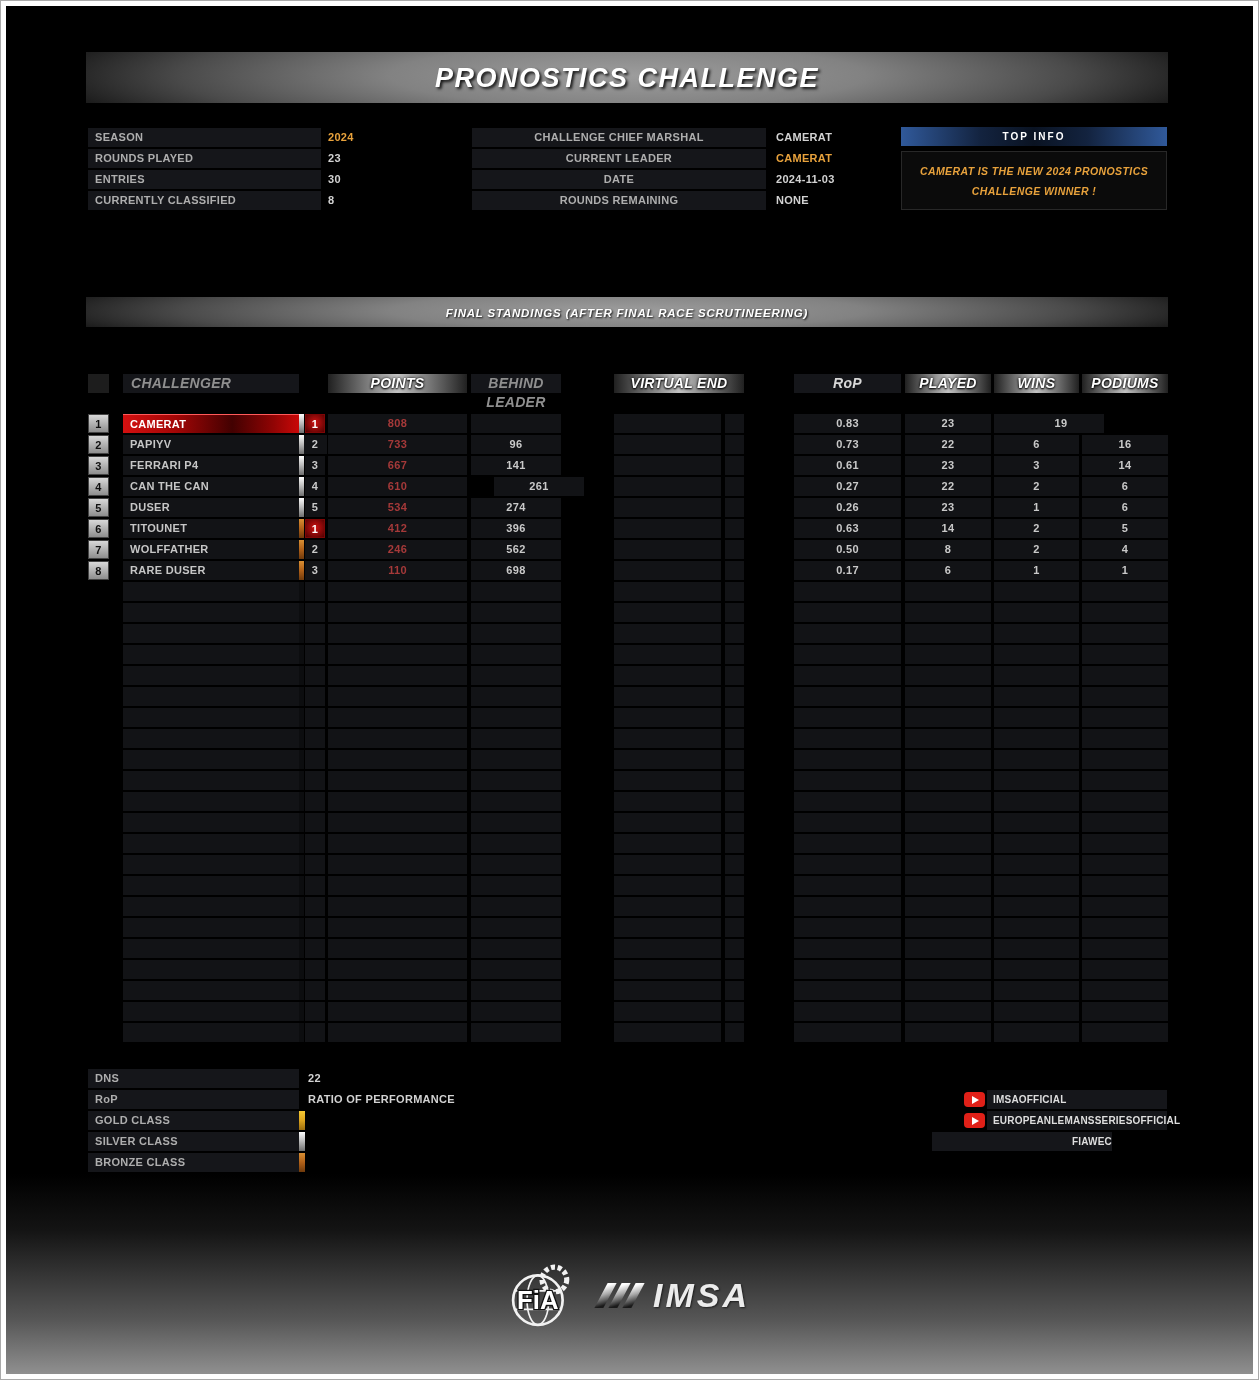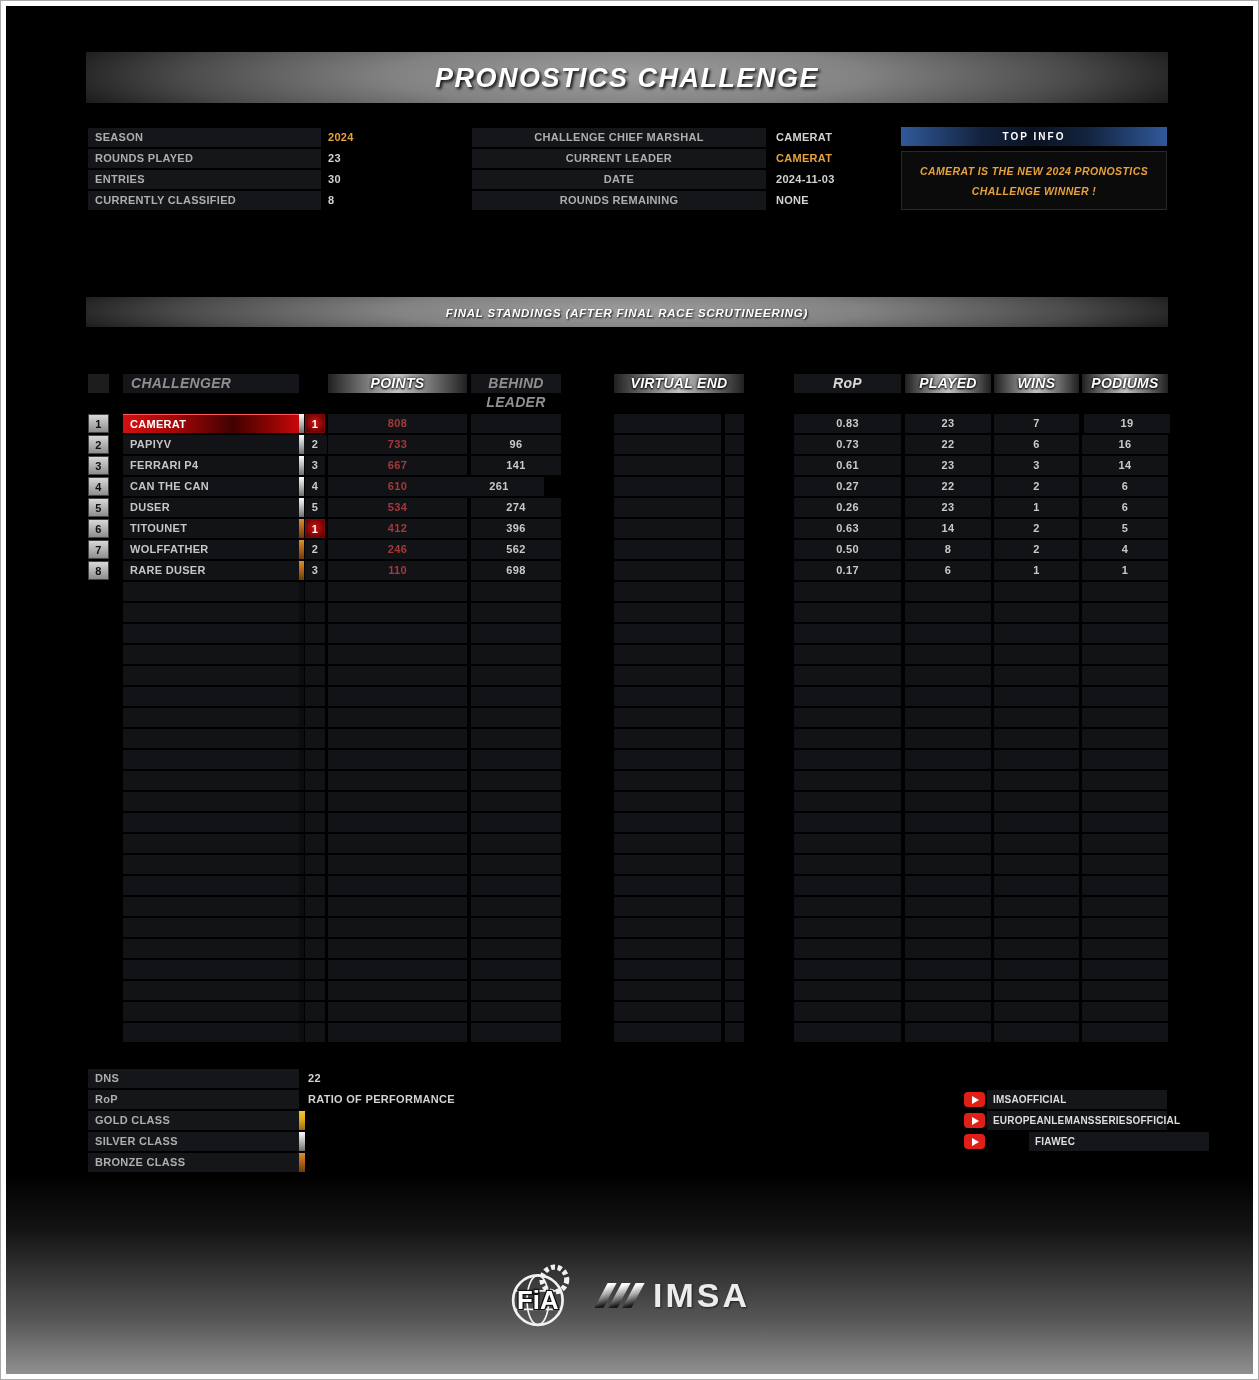--- a/index.html
+++ b/index.html
@@ -68,21 +68,21 @@
     font-size:10px; font-weight:bold; line-height:19px; padding-left:6px; letter-spacing:0.2px; }
 
   
   #footer-grad { position:absolute; left:0; top:1168px; width:100%; height:202px;
     background:linear-gradient(180deg,#000000 0%,#141414 28%,#565656 72%,#929292 100%); }
   #logos { position:absolute; left:0; top:1256px; width:100%; display:flex;
     justify-content:center; align-items:center; gap:26px; }
   #imsa-logo { display:flex; align-items:center; }
   .slash { width:9px; height:25px; margin-right:5px; transform:skewX(-28deg);
     background:linear-gradient(160deg,#ffffff 10%,#aaaaaa 45%,#1a1a1a 90%); }
-  #imsa-text { font-size:34px; font-weight:900; color:#ececec;
+  #imsa-text { font-size:34px; font-weight:900; font-style:italic; color:#ececec;
     letter-spacing:3px; margin-left:10px; text-shadow:1px 1px 2px rgba(0,0,0,0.6); }
 </style>
 </head>
 <body>
 
 <div id="frame">
 <div id="page">
 
   <div class="banner" id="title-banner">PRONOSTICS CHALLENGE</div>
 
@@ -128,21 +128,21 @@
           <div class="cell name leader" style="left: 117px; width: 176px;">CAMERAT</div>
           <div class="cell bar bar-silver" style="left: 293px; width: 5px;"></div>
           <div class="cell rank-leader" style="left: 299px; width: 20px;">1</div>
           <div class="cell pts" style="left: 322px; width: 139px;">808</div>
           <div class="cell" style="left: 465px; width: 90px;"></div>
           <div class="cell" style="left: 608px; width: 107px;"></div>
           <div class="cell" style="left: 719px; width: 19px;"></div>
           <div class="cell" style="left: 788px; width: 107px;">0.83</div>
           <div class="cell" style="left: 899px; width: 86px;">23</div>
           <div class="cell" style="left: 988px; width: 85px;">7</div>
-          <div class="cell" style="left: 1078px; width: 86px;">19</div>
+          <div class="cell" style="left: 1012px; width: 86px;">19</div>
         </div>
         <div class="trow" style="top: 429px;">
           <div class="cell pos" style="left: 82px; width: 21px;">2</div>
           <div class="cell name" style="left: 117px; width: 204px;">PAPIYV</div>
           <div class="cell bar bar-silver" style="left: 293px; width: 5px;"></div>
           <div class="cell" style="left: 299px; width: 20px;">2</div>
           <div class="cell pts" style="left: 322px; width: 139px;">733</div>
           <div class="cell" style="left: 465px; width: 90px;">96</div>
           <div class="cell" style="left: 608px; width: 107px;"></div>
           <div class="cell" style="left: 719px; width: 19px;"></div>
@@ -164,21 +164,21 @@
           <div class="cell" style="left: 899px; width: 86px;">23</div>
           <div class="cell" style="left: 988px; width: 85px;">3</div>
           <div class="cell" style="left: 1076px; width: 86px;">14</div>
         </div>
         <div class="trow" style="top: 471px;">
           <div class="cell pos" style="left: 82px; width: 21px;">4</div>
           <div class="cell name" style="left: 117px; width: 176px;">CAN THE CAN</div>
           <div class="cell bar bar-silver" style="left: 293px; width: 5px;"></div>
           <div class="cell" style="left: 299px; width: 20px;">4</div>
           <div class="cell pts" style="left: 322px; width: 139px;">610</div>
-          <div class="cell" style="left: 448px; width: 90px;">261</div>
+          <div class="cell" style="left: 488px; width: 90px;">261</div>
           <div class="cell" style="left: 608px; width: 107px;"></div>
           <div class="cell" style="left: 719px; width: 19px;"></div>
           <div class="cell" style="left: 788px; width: 107px;">0.27</div>
           <div class="cell" style="left: 899px; width: 86px;">22</div>
           <div class="cell" style="left: 988px; width: 85px;">2</div>
           <div class="cell" style="left: 1076px; width: 86px;">6</div>
         </div>
         <div class="trow" style="top: 492px;">
           <div class="cell pos" style="left: 82px; width: 21px;">5</div>
           <div class="cell name" style="left: 117px; width: 176px;">DUSER</div>
@@ -534,21 +534,21 @@
         <div class="cell bar bar-silver" style="left: 293px; top: 1126px; width: 6px;"></div>
         <div class="info-label" style="left: 82px; top: 1147px; width: 211px;">BRONZE CLASS</div>
         <div class="cell bar bar-bronze" style="left: 293px; top: 1147px; width: 6px;"></div>
       </div>
   <div id="youtube">
         <div class="yt-icon" style="left: 958px; top: 1086px;"></div>
         <div class="yt-label" style="left: 981px; top: 1084px;">IMSAOFFICIAL</div>
         <div class="yt-icon" style="left: 958px; top: 1107px;"></div>
         <div class="yt-label" style="left: 981px; top: 1105px;">EUROPEANLEMANSSERIESOFFICIAL</div>
         <div class="yt-icon" style="left: 958px; top: 1128px;"></div>
-        <div class="yt-label" style="left: 1023px; top: 1126px;">FIAWEC</div>
+        <div class="yt-label" style="left: 926px; top: 1126px; text-align: right;">FIAWEC</div>
       </div>
 
   <div id="footer-grad"></div>
   <div id="logos">
     <svg width="66" height="66" viewBox="0 0 64 64">
       <circle cx="44" cy="17" r="12" fill="none" stroke="#f2f2f2" stroke-width="5" stroke-dasharray="4 2.6"></circle>
       <circle cx="28" cy="37" r="24" fill="none" stroke="#f2f2f2" stroke-width="2.6"></circle>
       <ellipse cx="28" cy="37" rx="10.5" ry="24" fill="none" stroke="#f2f2f2" stroke-width="1.6"></ellipse>
       <line x1="6" y1="28" x2="50" y2="28" stroke="#f2f2f2" stroke-width="1.6"></line>
       <line x1="6" y1="46" x2="50" y2="46" stroke="#f2f2f2" stroke-width="1.6"></line>

